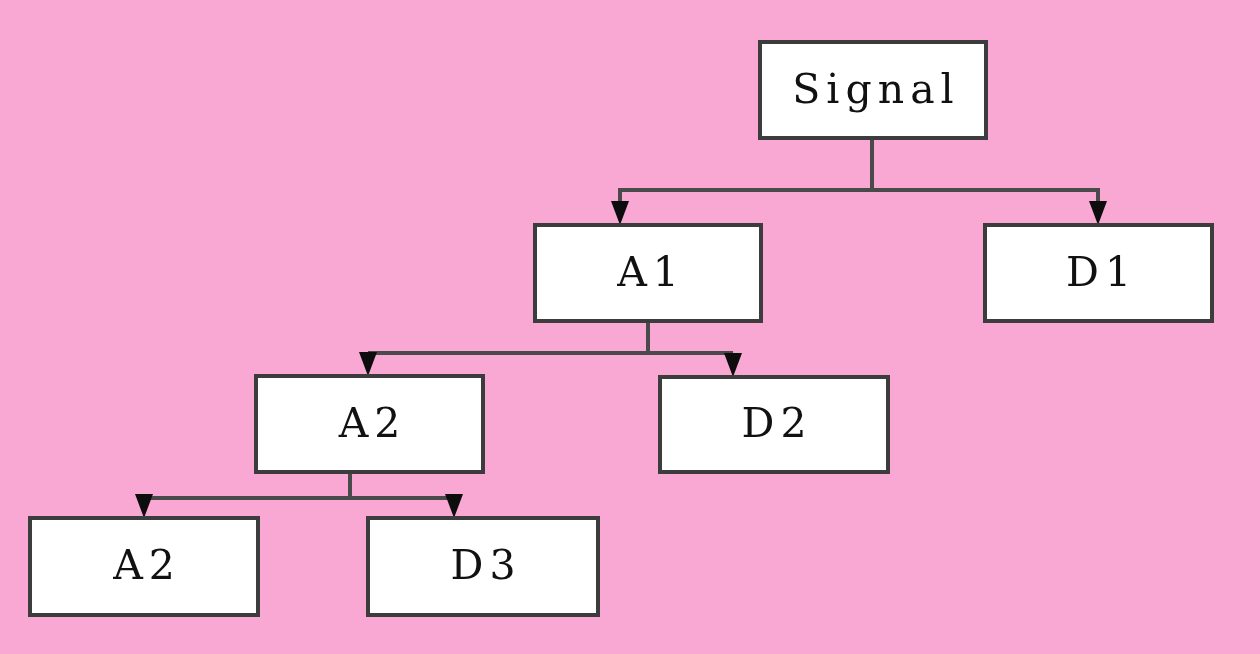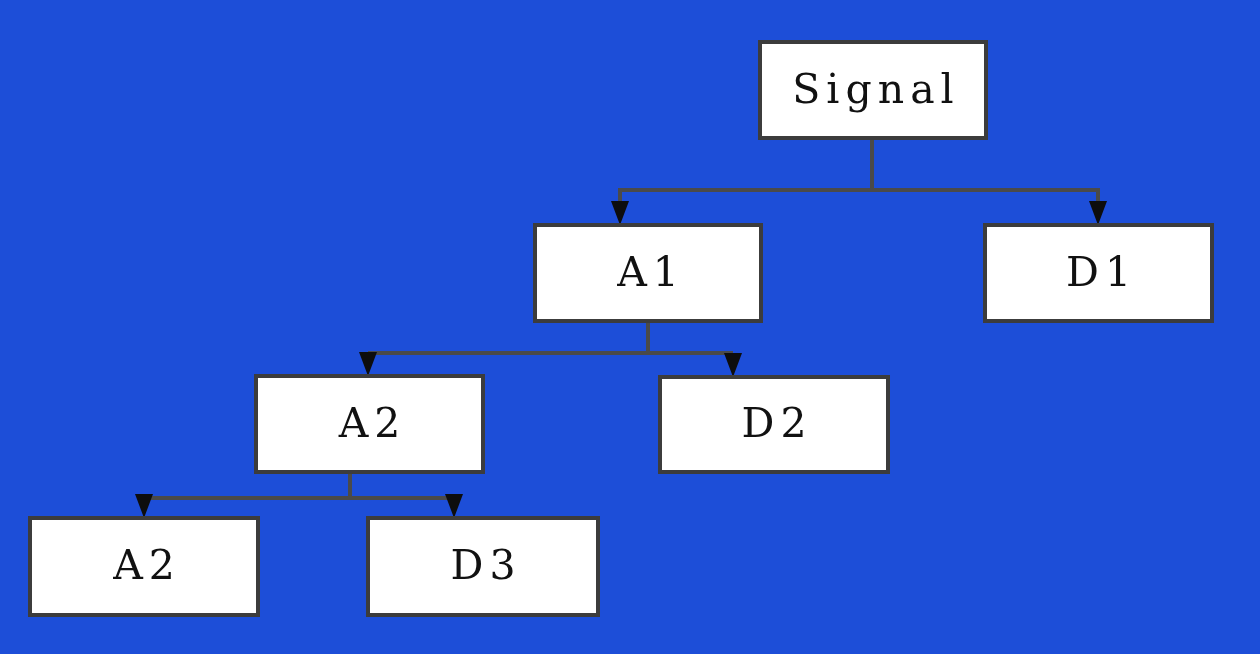--- a/index.html
+++ b/index.html
@@ -11,21 +11,21 @@
   body {
     width: 1260px;
     height: 654px;
     overflow: hidden;
     font-family: "DejaVu Serif", "Liberation Serif", serif;
   }
   #diagram-canvas {
     position: relative;
     width: 1260px;
     height: 654px;
-    background: #1d4ed8;
+    background: #f9a8d4;
   }
   #diagram-svg {
     position: absolute;
     left: 0;
     top: 0;
     width: 1260px;
     height: 654px;
     display: block;
   }
   .node-box {

